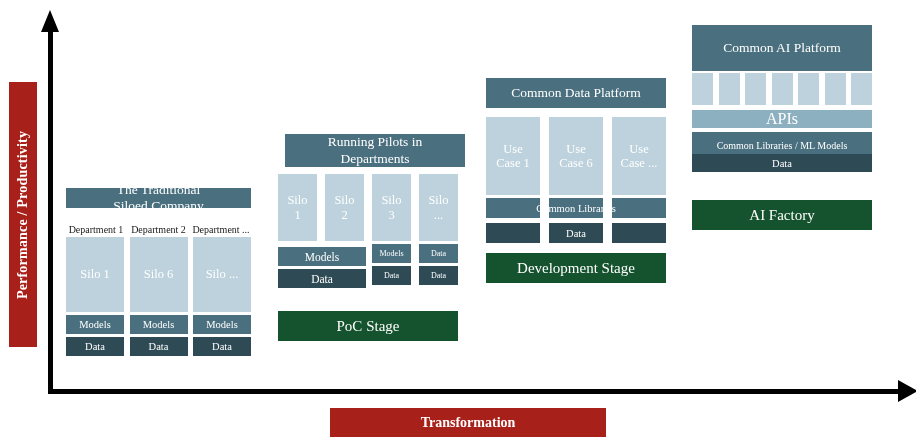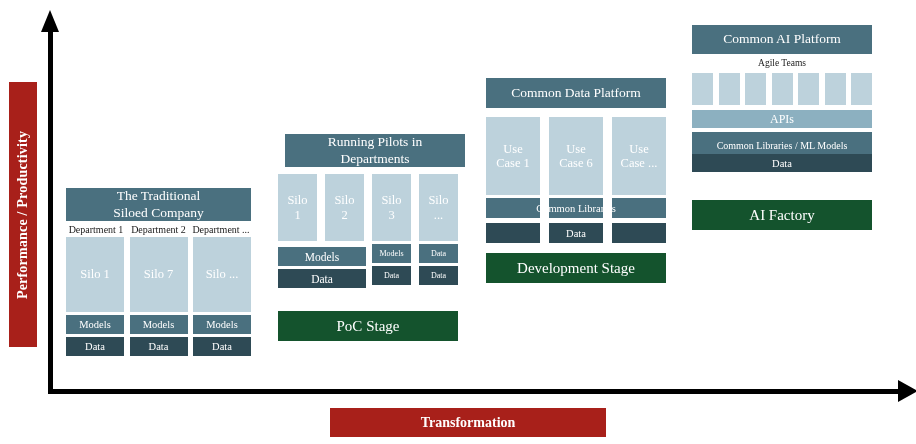--- a/index.html
+++ b/index.html
@@ -65,21 +65,21 @@
     display:flex;align-items:center;justify-content:center;
     text-align:center;font-size:12.5px;line-height:1.15;}
   .bar{color:#ffffff;display:flex;align-items:center;justify-content:center;
     text-align:center;}
   .bar-models{background:#4A707F;}
   .bar-data{background:#2E4A55;}
   .bar-apis{background:#8CB0C0;}
 
   
   #stage1{left:66px;top:188px;width:185px;}
-  #stage1 .stage-header{width:185px;height:33px;}
+  #stage1 .stage-header{width:185px;height:20px;}
   #stage1 .col-labels{left:0;top:36px;width:185px;justify-content:space-between;}
   #stage1 .col-label{width:60px;}
   #stage1 .cols{position:absolute;left:0;top:49px;width:185px;
                 display:flex;justify-content:space-between;}
   #stage1 .col{width:58px;}
   #stage1 .silo-body{height:75px;}
   #stage1 .bar{height:19px;font-size:10.5px;margin-top:3px;}
 
   
   #stage2{left:278px;top:134px;width:212px;padding-left:7px;}
@@ -105,28 +105,28 @@
   #stage3 .silo-body{height:78px;}
   #stage3 .full-libs{position:absolute;left:0;top:120px;width:180px;height:20px;
                      font-size:10.5px;}
   #stage3 .full-data{position:absolute;left:0;top:145px;width:180px;height:20px;
                      font-size:10.5px;}
   #stage3 .notch{position:absolute;background:#ffffff;width:9px;height:45px;top:120px;}
   #stage3-badge{left:486px;top:253px;width:180px;height:30px;}
 
   
   #stage4{left:692px;top:25px;width:180px;}
-  #stage4 .stage-header{width:180px;height:29px;}
+  #stage4 .stage-header{width:180px;height:46px;}
   #stage4 .teams-label{position:absolute;left:0;top:33px;width:180px;
         text-align:center;font-size:9.5px;color:#1a1a1a;}
   #stage4 .teams{position:absolute;left:0;top:48px;width:180px;
         display:flex;justify-content:space-between;}
   #stage4 .team{width:21px;height:32px;background:#BDD2DC;}
   #stage4 .row-apis{position:absolute;left:0;top:85px;width:180px;height:18px;
-        font-size:12px;}
+        font-size:16px;}
   #stage4 .row-libs{position:absolute;left:0;top:107px;width:180px;height:26px;
         font-size:10px;}
   #stage4 .row-data{position:absolute;left:0;top:129px;width:180px;height:18px;
         font-size:10.5px;}
   #stage4-badge{left:692px;top:200px;width:180px;height:30px;}
 </style>
 </head>
 <body>
 
 <div id="canvas">
@@ -156,21 +156,21 @@
       <div class="col-label">Department ...</div>
     </div>
 
     <div class="cols">
       <div class="col">
         <div class="silo-body">Silo 1</div>
         <div class="bar bar-models">Models</div>
         <div class="bar bar-data">Data</div>
       </div>
       <div class="col">
-        <div class="silo-body">Silo 7</div>
+        <div class="silo-body">Silo 6</div>
         <div class="bar bar-models">Models</div>
         <div class="bar bar-data">Data</div>
       </div>
       <div class="col">
         <div class="silo-body">Silo ...</div>
         <div class="bar bar-models">Models</div>
         <div class="bar bar-data">Data</div>
       </div>
     </div>
   </div>
@@ -259,21 +259,20 @@
 
     <div class="bar bar-models full-libs">Common Libraries</div>
     <div class="bar bar-data full-data">Data</div>
     <div class="notch" style="left:54px;"></div>
     <div class="notch" style="left:117px;"></div>
   </div>
   <div class="stage-badge" id="stage3-badge">Development Stage</div>
 
   <div class="stage" id="stage4">
     <div class="stage-header">Common AI Platform</div>
-    <div class="teams-label">Agile Teams</div>
     <div class="teams" id="teams-row">
         <div class="team"></div>
         <div class="team"></div>
         <div class="team"></div>
         <div class="team"></div>
         <div class="team"></div>
         <div class="team"></div>
         <div class="team"></div>
       </div>
     <div class="bar bar-apis row-apis">APIs</div>

